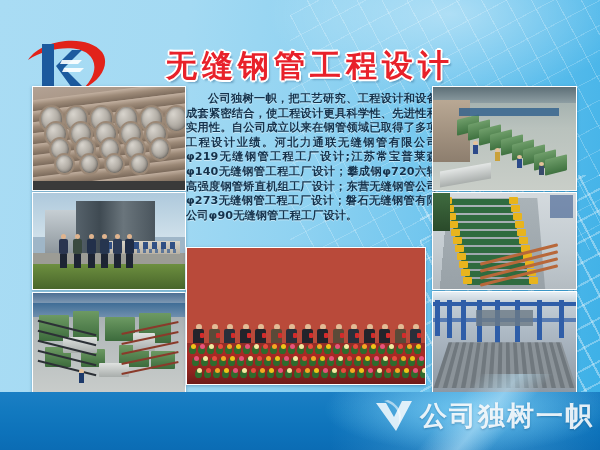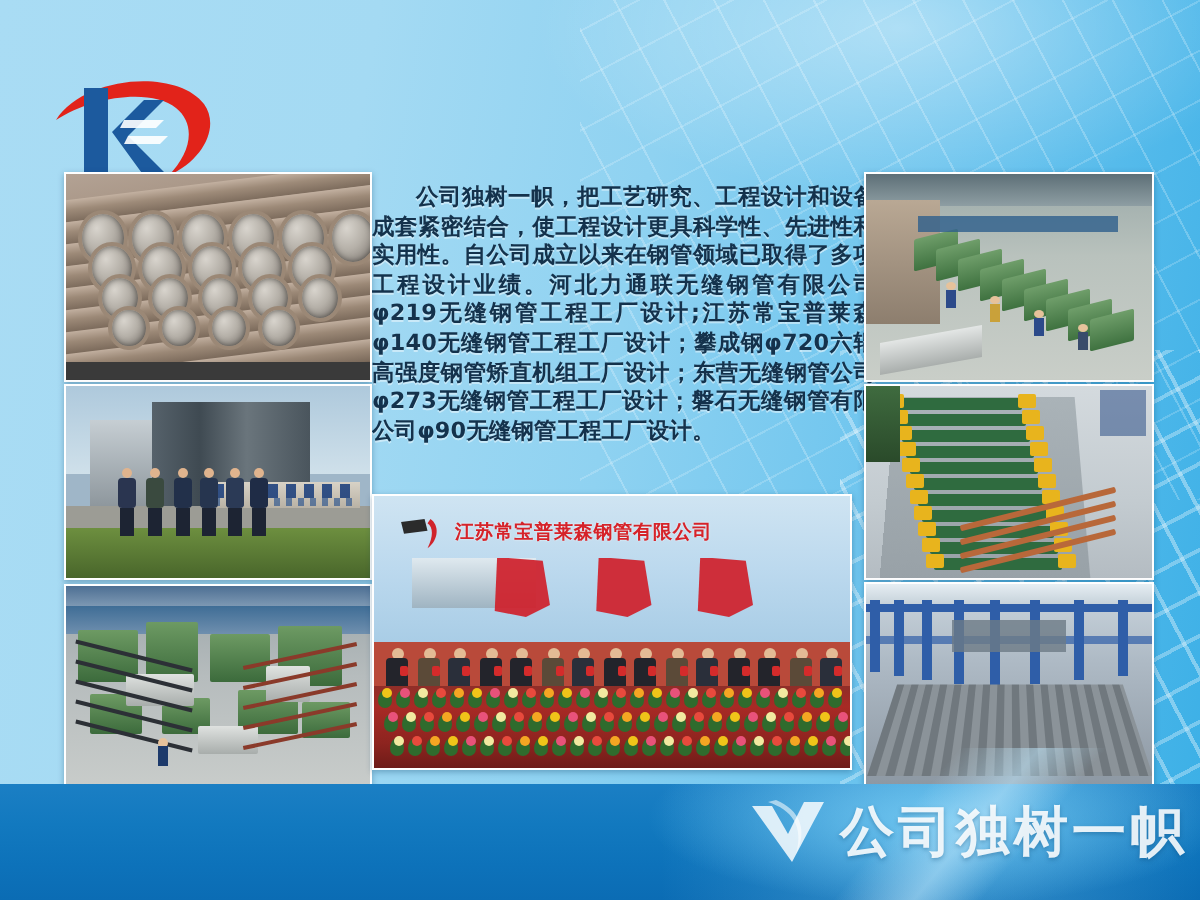--- a/index.html
+++ b/index.html
@@ -178,20 +178,23 @@
   <div class="logo">
     <svg viewBox="0 0 88 58" width="88" height="58">
       <path d="M6 24 C20 2, 66 -2, 80 16 C88 27, 80 44, 62 52 C74 40, 76 26, 66 18 C54 8, 24 12, 6 24 Z" fill="#e2231a"></path>
       <rect x="20" y="8" width="12" height="44" fill="#1c5a9e"></rect>
       <path d="M34 30 L50 14 L60 14 L42 32 L62 52 L50 52 Z" fill="#1c5a9e"></path>
       <path d="M40 24 L60 24 L56 28 L38 28 Z" fill="#ffffff" opacity=".9"></path>
       <path d="M42 32 L62 32 L58 36 L40 36 Z" fill="#ffffff" opacity=".9"></path>
     </svg>
   </div>
 
+  <div class="title">
+    <span>无缝钢管工程设计</span>
+  </div>
 
   <div class="body-text">公司独树一帜，把工艺研究、工程设计和设备成套紧密结合，使工程设计更具科学性、先进性和实用性。自公司成立以来在钢管领域已取得了多项工程设计业绩。河北力通联无缝钢管有限公司φ219无缝钢管工程工厂设计;江苏常宝普莱森φ140无缝钢管工程工厂设计；攀成钢φ720六辊高强度钢管矫直机组工厂设计；东营无缝钢管公司φ273无缝钢管工程工厂设计；磐石无缝钢管有限公司φ90无缝钢管工程工厂设计。</div>
 
   <div class="ph" id="ph-pipes">
     <div class="pipes-bg"></div>
     <div id="pipes-art">
         <div class="pipe-rod" style="left: -10px; top: 4px; width: 170px; height: 11px; background: linear-gradient(rgb(196, 178, 162), rgb(157, 138, 120) 45%, rgb(123, 106, 91)); transform: rotate(-7deg); opacity: 0.95;"></div>
         <div class="pipe-rod" style="left: -10px; top: 15px; width: 170px; height: 11px; background: linear-gradient(rgb(196, 178, 162), rgb(157, 138, 120) 45%, rgb(123, 106, 91)); transform: rotate(-7deg); opacity: 0.95;"></div>
         <div class="pipe-rod" style="left: -10px; top: 26px; width: 170px; height: 11px; background: linear-gradient(rgb(196, 178, 162), rgb(157, 138, 120) 45%, rgb(123, 106, 91)); transform: rotate(-7deg); opacity: 0.95;"></div>
         <div class="pipe-rod" style="left: -10px; top: 37px; width: 170px; height: 11px; background: linear-gradient(rgb(196, 178, 162), rgb(157, 138, 120) 45%, rgb(123, 106, 91)); transform: rotate(-7deg); opacity: 0.95;"></div>
@@ -298,37 +301,20 @@
         <div class="rail3" style="left: 88px; top: 74px; width: 58px; transform: rotate(-12deg); background: rgb(138, 58, 42);"></div>
         <div class="" style="position: absolute; left: 46px; top: 76px; width: 5px; height: 14px;">
           <div class="" style="position: absolute; left: 0px; top: 0px; width: 5px; height: 5px; border-radius: 50%; background: rgb(230, 194, 155);"></div>
           <div class="" style="position: absolute; left: 0px; top: 4px; width: 5px; height: 10px; background: rgb(29, 58, 107);"></div>
         </div>
       </div>
     <div class="cap">钢管生产线</div>
   </div>
 
   <div class="ph" id="ph-cere">
-    <div class="banner4">
-      <div class="logo4">
-        <svg viewBox="0 0 30 26" width="100%" height="100%">
-          <path d="M2 4 L18 2 L20 10 L4 12 Z" fill="#2b2b2b"></path>
-          <path d="M22 2 C28 6, 28 16, 20 22 C24 14, 24 8, 20 5 Z" fill="#d0232b"></path>
-        </svg>
-      </div>
-      <div class="txt">
-          <b>江苏常宝普莱森钢管有限公司</b>
-        </div>
-      <div class="bldgpic"></div>
-      <div class="big">
-          <i></i>
-          <i></i>
-          <i></i>
-        </div>
-    </div>
     <div class="crowd" id="crowd-art">
         <div class="p" style="left: 6px;">
           <div class="h"></div>
           <div class="b" style="background: rgb(35, 36, 43);"></div>
           <div class="f"></div>
         </div>
         <div class="p" style="left: 21.5px;">
           <div class="h"></div>
           <div class="b" style="background: rgb(91, 74, 56);"></div>
           <div class="f"></div>

